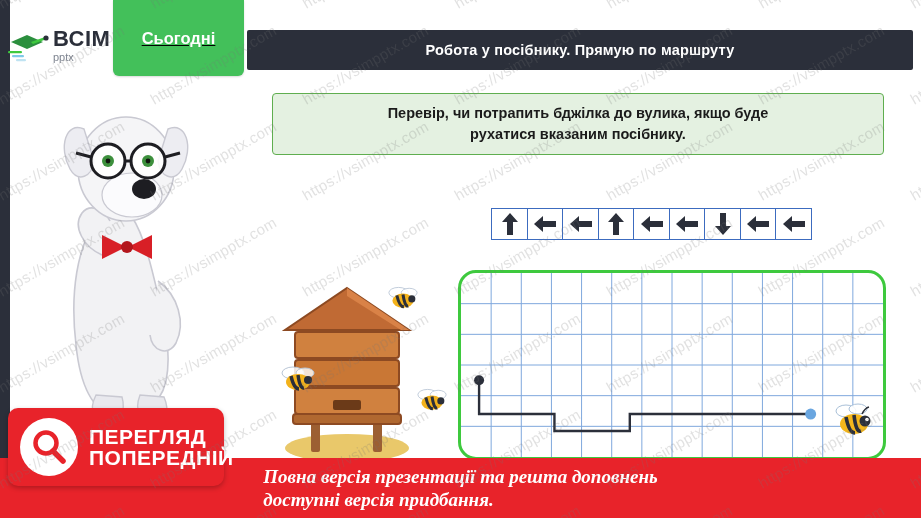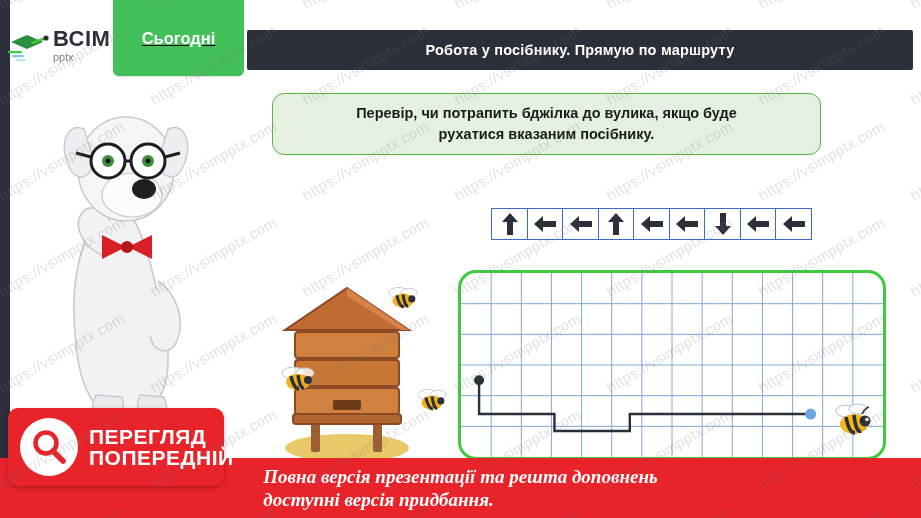--- a/index.html
+++ b/index.html
@@ -124,25 +124,25 @@
     color: #7e8490;
     margin-top: 2px;
     margin-left: 0;
   }
 
   
   .task-box {
     position: absolute;
     left: 272px;
     top: 93px;
-    width: 549px;
+    width: 612px;
     height: 62px;
     background: #e4f1e1;
     border: 1.5px solid #5fae4f;
-    border-radius: 12px;
+    border-radius: 4px;
     display: flex;
     align-items: center;
     justify-content: center;
     z-index: 6;
     padding: 0 14px;
   }
   .task-text {
     text-align: center;
     font-size: 14.5px;
     font-weight: bold;

